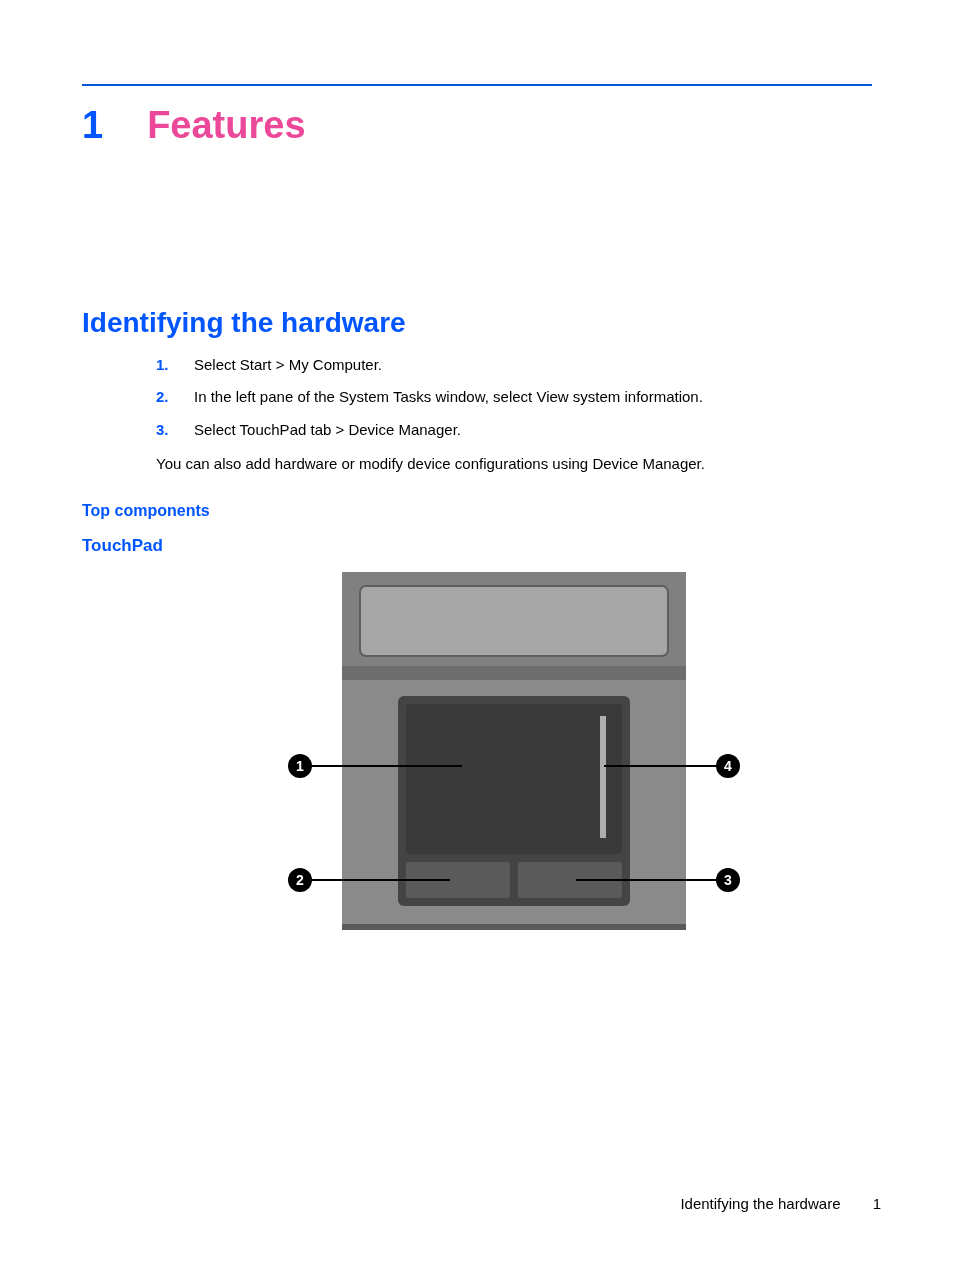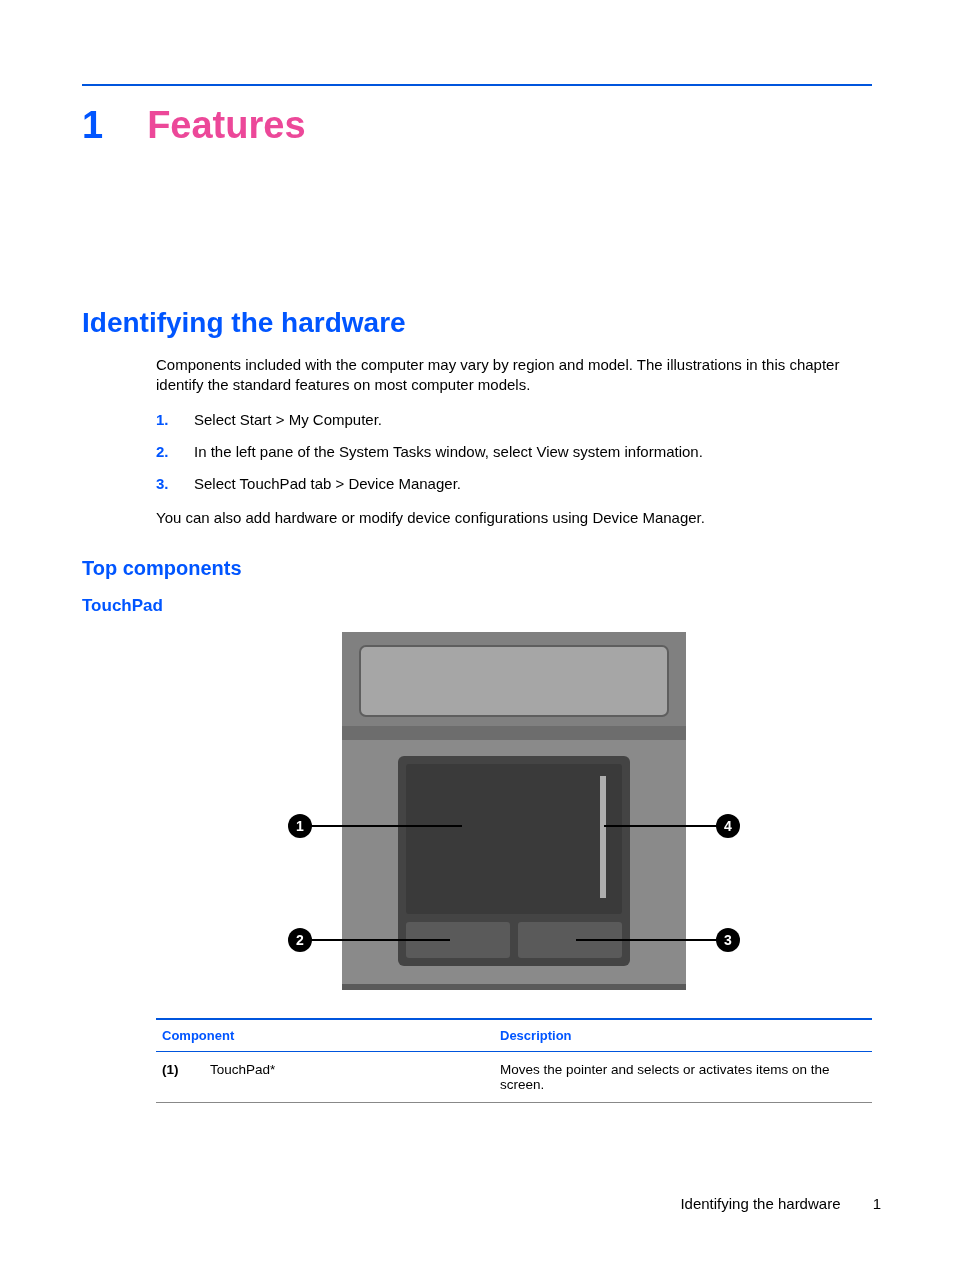--- a/index.html
+++ b/index.html
@@ -60,21 +60,21 @@
       margin-bottom: 12px;
     }
     .step-number {
       color: #0055ff;
       font-weight: 700;
       min-width: 16px;
     }
     .step-text { flex: 1; }
     .bold { font-weight: 400; }
     .section-h2 {
-      font-size: 20px;
+      font-size: 16px;
       font-weight: 700;
       color: #0055ff;
       margin-top: 28px;
       margin-bottom: 16px;
     }
     .section-h3 {
       font-size: 17px;
       font-weight: 700;
       color: #0055ff;
       margin-bottom: 10px;
@@ -124,21 +124,20 @@
   <div class="rule-top"></div>
 
   <div class="chapter-heading">
     <span class="chapter-number">1</span>
     <span class="chapter-title">Features</span>
   </div>
 
   <h2 class="section-h1">Identifying the hardware</h2>
 
   <div class="body-content">
-    <p class="paragraph">Components included with the computer may vary by region and model. The illustrations in this chapter identify the standard features on most computer models.</p>
 
     <ol class="steps">
       <li>
         <span class="step-number">1.</span>
         <span class="step-text">
           <span>Select </span><span class="bold">Start &gt; My Computer</span><span>.</span>
         </span>
       </li>
       <li>
         <span class="step-number">2.</span>
@@ -195,34 +194,19 @@
         <text x="16" y="319" text-anchor="middle" fill="#fff" font-size="14" font-family="Arial" font-weight="700">2</text>
 
         <circle cx="444" cy="314" r="12" fill="#000"></circle>
         <text x="444" y="319" text-anchor="middle" fill="#fff" font-size="14" font-family="Arial" font-weight="700">3</text>
 
         <circle cx="444" cy="200" r="12" fill="#000"></circle>
         <text x="444" y="205" text-anchor="middle" fill="#fff" font-size="14" font-family="Arial" font-weight="700">4</text>
       </svg>
     </div>
 
-    <table class="comp-table">
-      <thead>
-        <tr class="hdr-row">
-          <th colspan="2">Component</th>
-          <th>Description</th>
-        </tr>
-      </thead>
-      <tbody>
-        <tr>
-          <td class="idx">(1)</td>
-          <td class="name">TouchPad*</td>
-          <td>Moves the pointer and selects or activates items on the screen.</td>
-        </tr>
-      </tbody>
-    </table>
   </div>
 </div>
 
 <div class="footer">
   <span>Identifying the hardware</span>
   <span class="footer-page">1</span>
 </div>
 
 </body></html>

